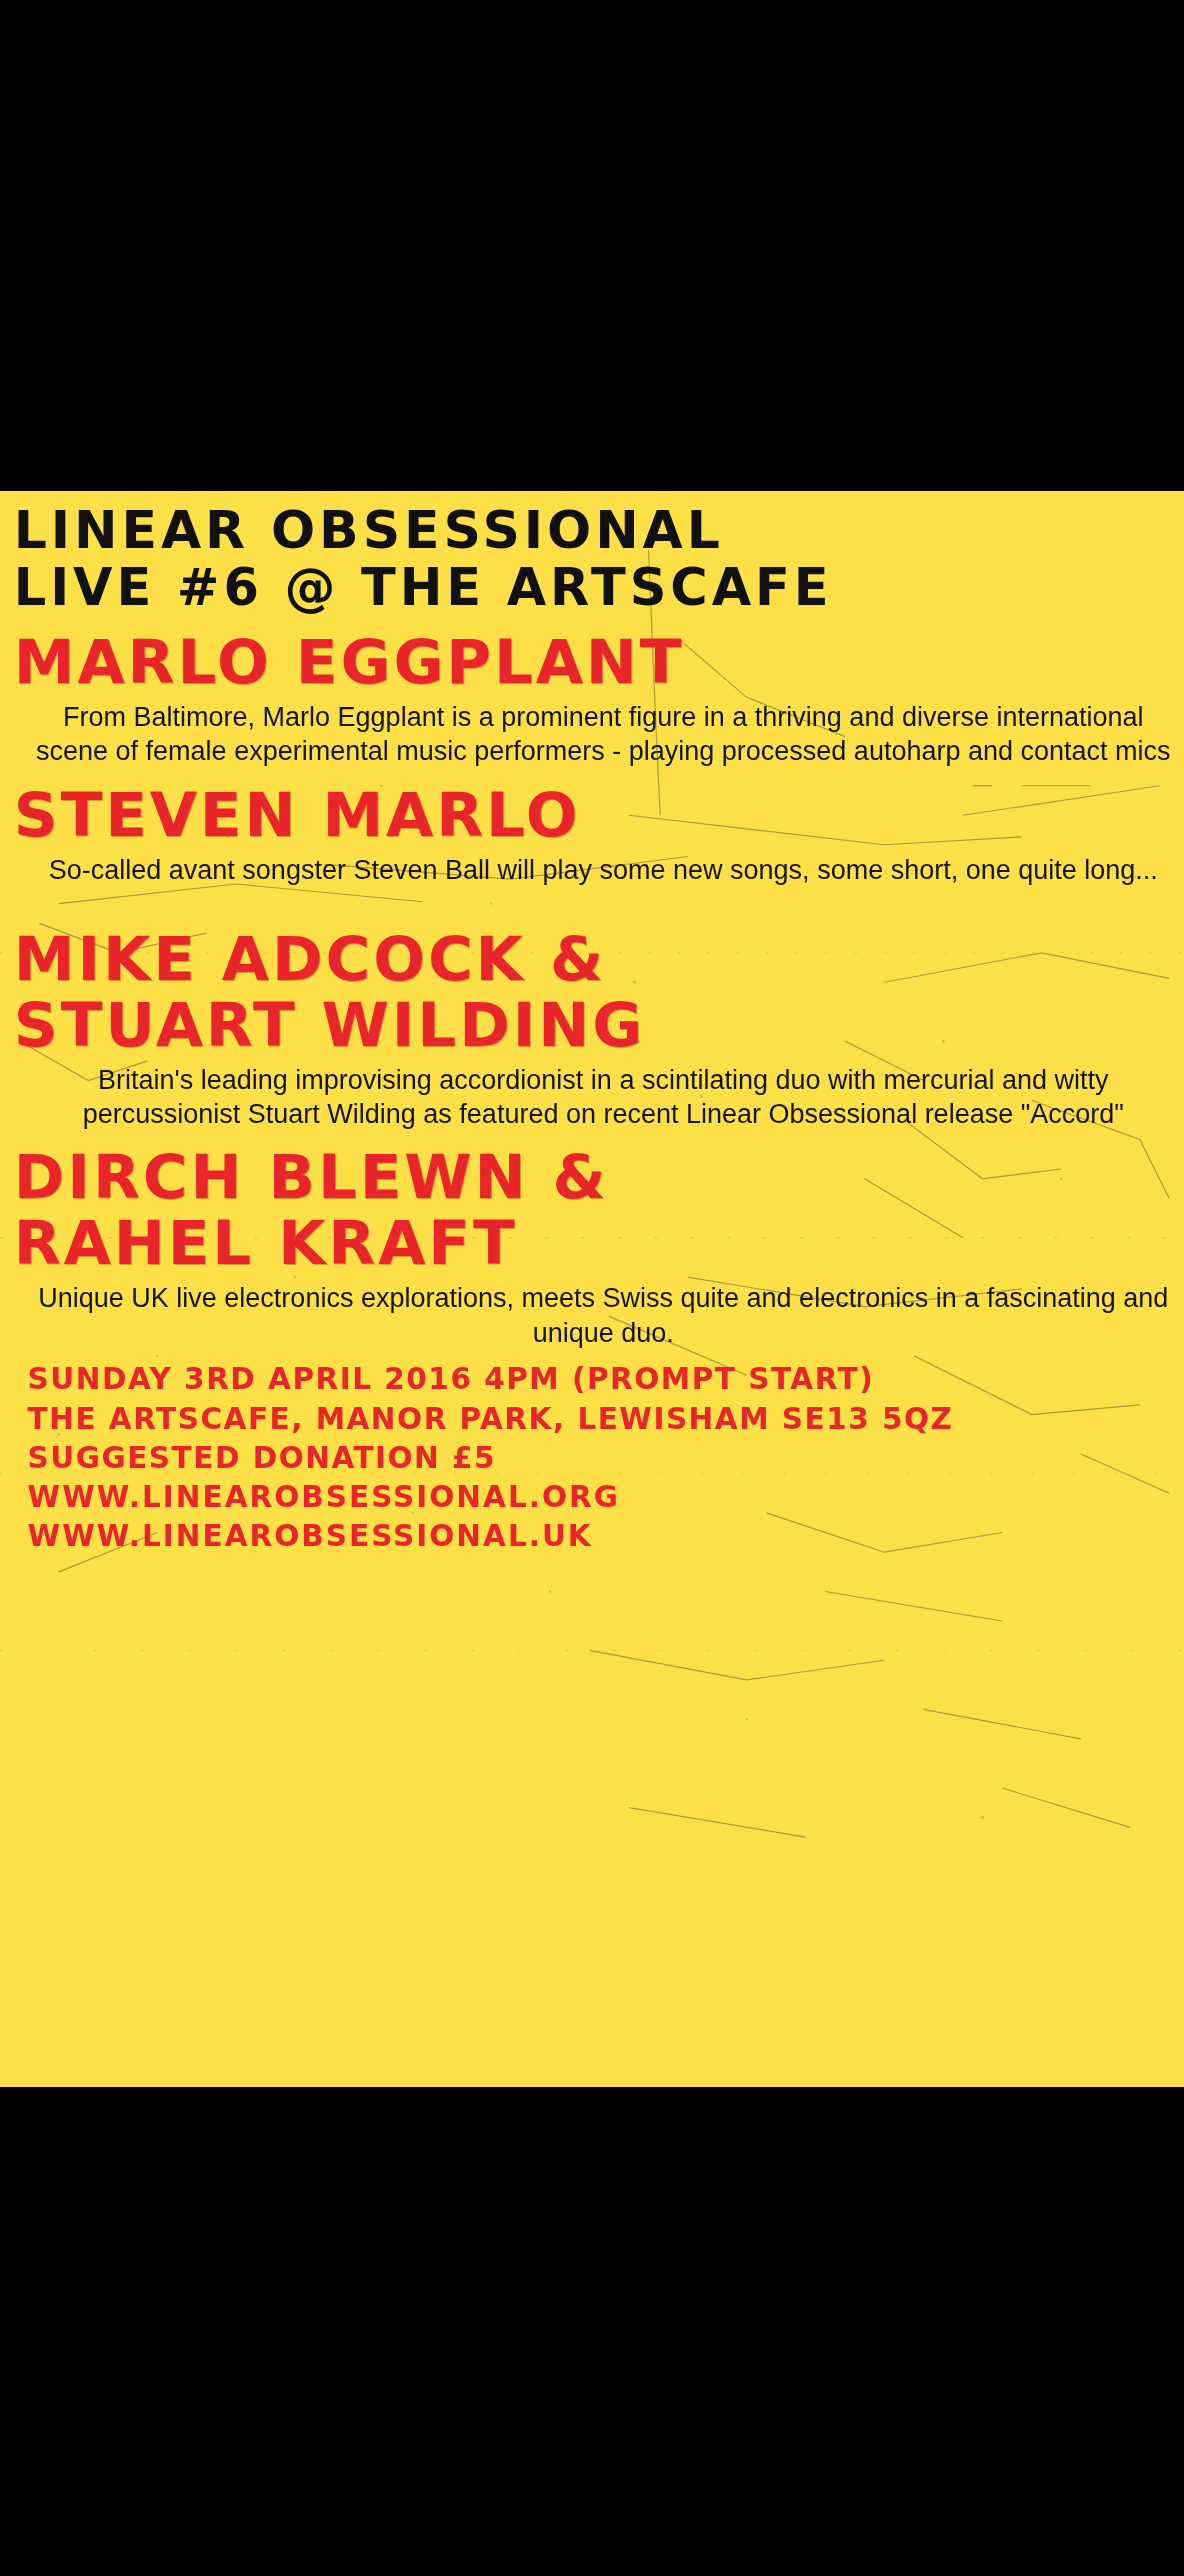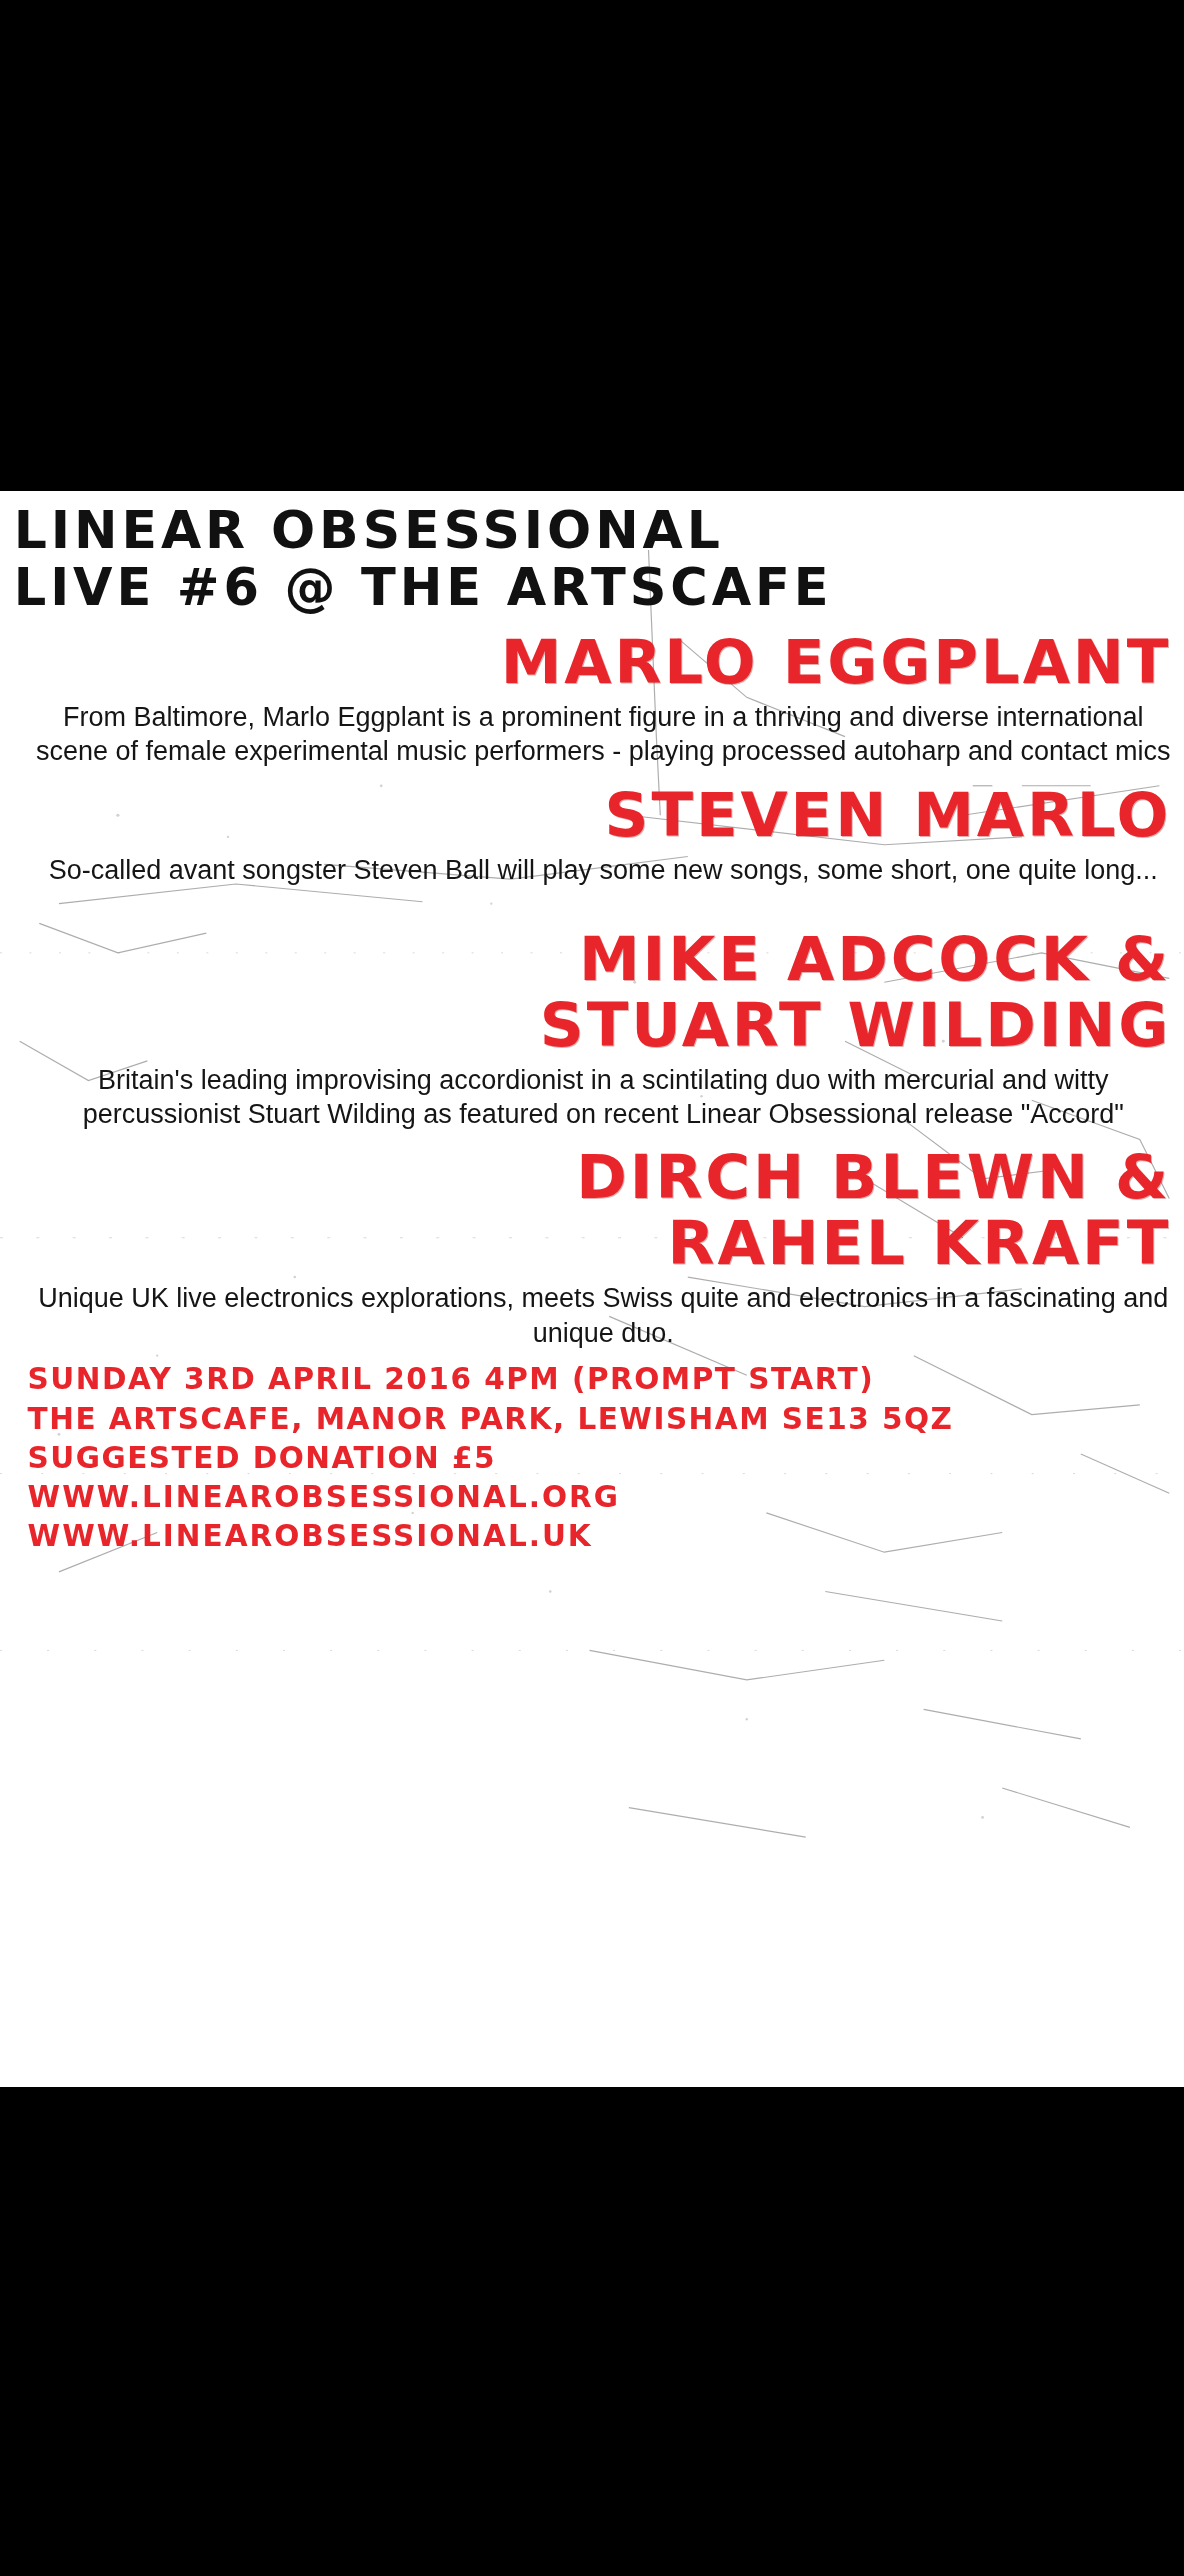--- a/index.html
+++ b/index.html
@@ -19,21 +19,21 @@
     height: 2576px;
     background: #000000;
   }
   
   #poster {
     position: absolute;
     left: 0;
     top: 491px;
     width: 1185px;
     height: 1596px;
-    background: #ffffff;
+    background: #fde047;
     overflow: hidden;
   }
   
   #poster .texture {
     position: absolute;
     inset: 0;
     pointer-events: none;
     opacity: 0.55;
   }
   .content {
@@ -56,21 +56,20 @@
   .artist {
     font-family: "DejaVu Sans", sans-serif;
     font-weight: bold;
     color: #e8252a;
     letter-spacing: 2.9px;
     font-size: 61px;
     line-height: 1.05;
     margin-top: 13.8px;
     text-shadow: 1px 1px 0 rgba(170,20,20,0.35);
     white-space: nowrap;
-    text-align: right;
   }
   .artist.tight {
     margin-top: 2px;
   }
   .blurb {
     color: #151515;
     font-size: 27px;
     line-height: 1.28;
     margin-top: 5.9px;
     padding-left: 21.6px;

